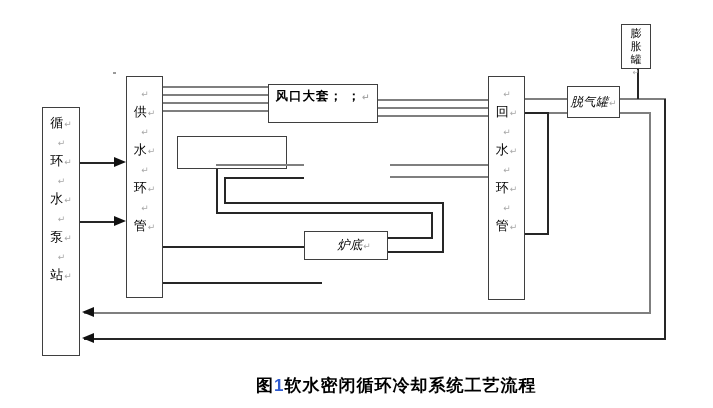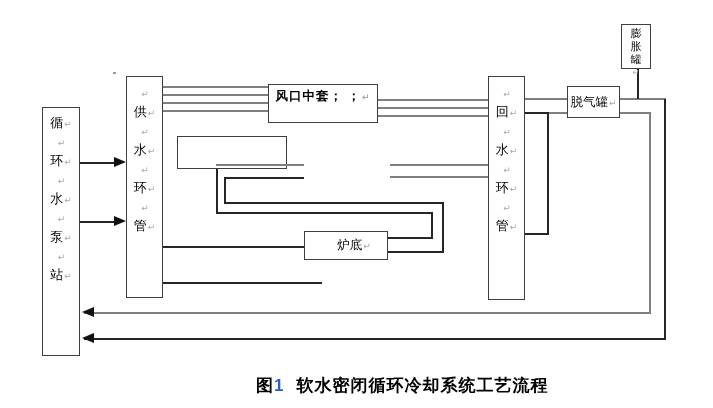--- a/index.html
+++ b/index.html
@@ -5,21 +5,21 @@
   html,body{margin:0;padding:0;background:#fff;}
   .stage{
     position:relative;width:713px;height:408px;background:#fff;overflow:hidden;
     font-family:"Liberation Sans","DejaVu Sans",sans-serif;color:#000;
   }
   
   .box{position:absolute;background:#fff;border:1.5px solid #3f3f3f;box-sizing:border-box;z-index:2;}
   .vbox{text-align:center;font-size:13px;}
   .vl{height:19px;line-height:19px;white-space:nowrap;}
   .mk{color:#a8a8a8;font-size:9px;margin-left:1px;}
-  .hlabel{font-size:12.5px;text-align:center;white-space:nowrap;}
+  .hlabel{font-size:12.5px;text-align:center;white-space:nowrap;font-style:italic;}
   
   .ln{position:absolute;z-index:1;}
   .g{background:#7f7f7f;}
   .b{background:#262626;}
   .h{height:2px;}
   .v{width:2px;}
   .z3{z-index:3;}
   
   .arr{position:absolute;width:0;height:0;border-style:solid;z-index:2;}
   .arr-r{border-width:5.5px 0 5.5px 12px;border-color:transparent transparent transparent #111;}
@@ -36,21 +36,21 @@
   .bx-furnace{left:304px;top:231px;width:84px;height:29px;padding-top:5px;text-indent:16px;}
   .bx-emerg{left:322px;top:272px;width:81px;height:30px;padding-top:6px;}
   .bx-degas{left:567px;top:86px;width:53px;height:32px;padding-top:7px;}
   .bx-expan{left:621px;top:24px;width:30px;height:45px;padding-top:2px;text-align:center;}
   .bx-expan .cl{height:13px;line-height:13px;font-size:11px;}
   .bx-expan .ml{height:8px;line-height:8px;}
   .bx-expan .mk{font-size:8px;margin-left:0;}
   
   .caption{position:absolute;left:256px;top:374px;font-size:17px;font-weight:700;letter-spacing:1px;white-space:nowrap;z-index:2;}
   .caption .num{color:#2f5bd0;}
-  .caption .ttl{margin-left:12px;}
+  .caption .ttl{}
   .speck{position:absolute;left:113px;top:72px;width:3px;height:2px;background:#9a9a9a;z-index:1;}
 </style>
 </head>
 <body>
 
 <div class="stage">
 
   <div class="speck"></div>
 
   <div class="ln g h" style="left:163px;top:86px;width:105px;"></div>
@@ -130,21 +130,21 @@
     <div class="vl"><span class="ch">回</span><span class="mk">↵</span></div>
     <div class="vl"><span class="ch"></span><span class="mk">↵</span></div>
     <div class="vl"><span class="ch">水</span><span class="mk">↵</span></div>
     <div class="vl"><span class="ch"></span><span class="mk">↵</span></div>
     <div class="vl"><span class="ch">环</span><span class="mk">↵</span></div>
     <div class="vl"><span class="ch"></span><span class="mk">↵</span></div>
     <div class="vl"><span class="ch">管</span><span class="mk">↵</span></div>
   </div>
 
   <div class="box bx-coolwall">
-    <div class="l2"><span>风口中套； ；</span><span class="mk">↵</span></div>
+    <div class="l2"><span>风口大套； ；</span><span class="mk">↵</span></div>
   </div>
 
   <div class="box bx-blank"></div>
 
 
   <div class="box hlabel bx-furnace">
     <span>炉底</span><span class="mk">↵</span>
   </div>
 
 

